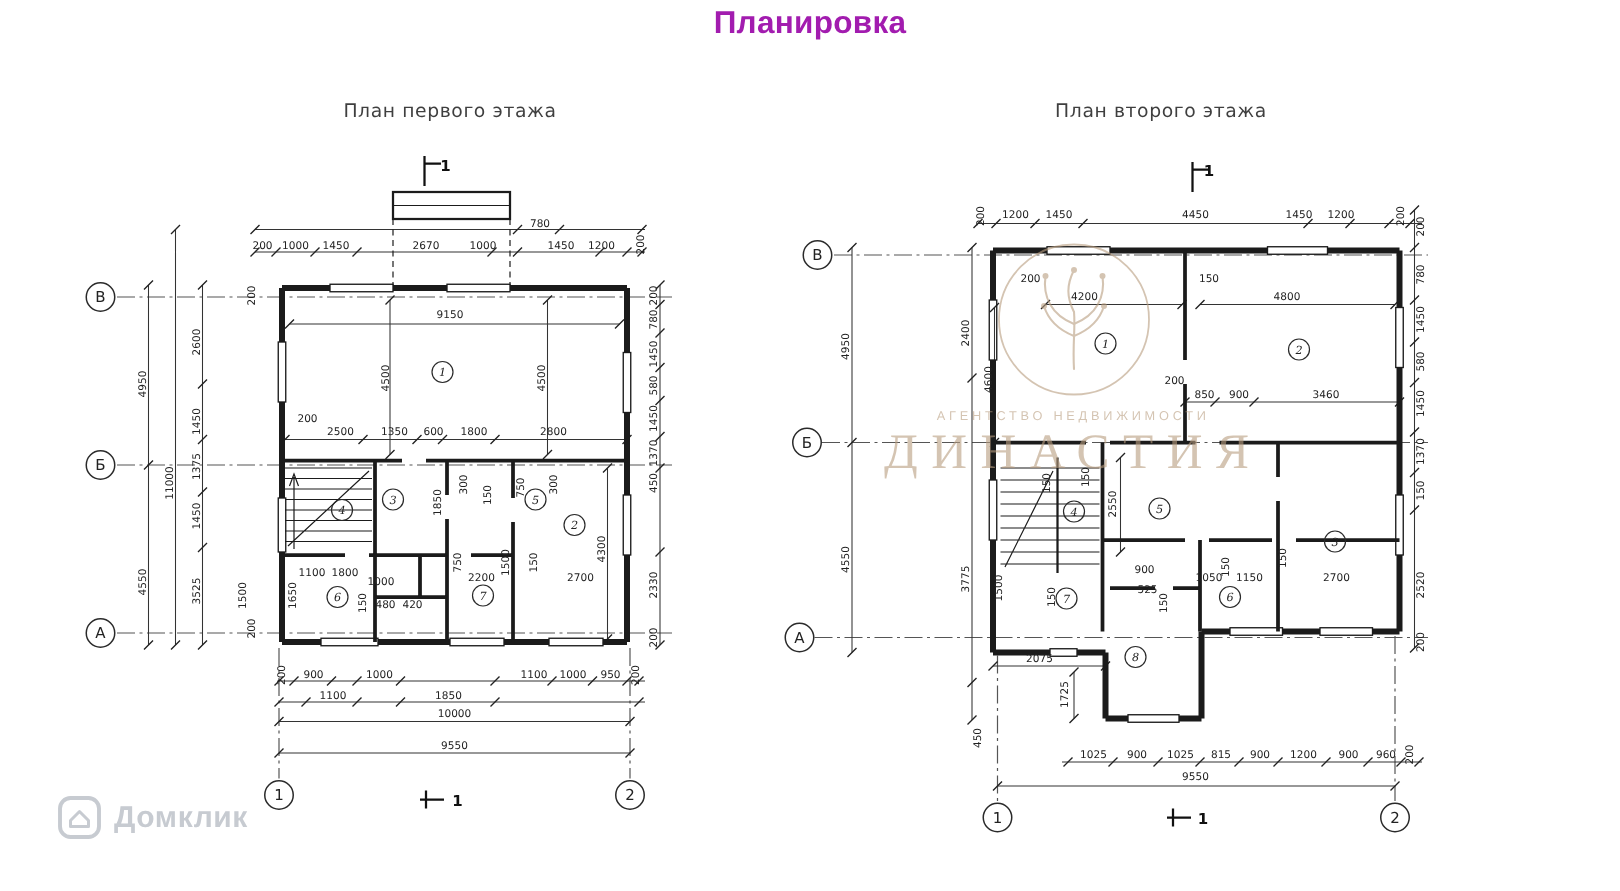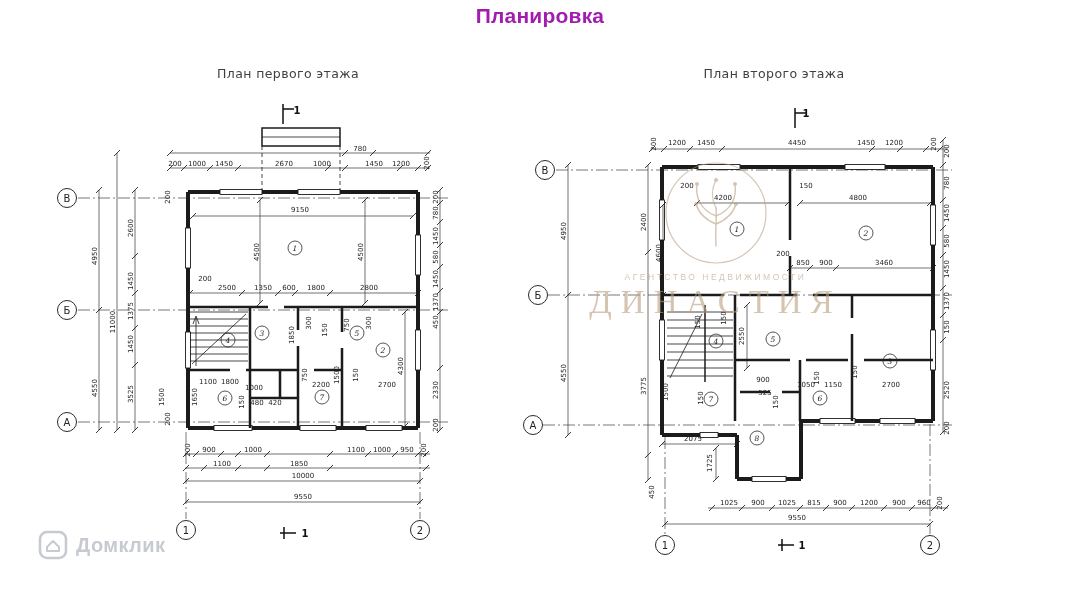--- a/index.html
+++ b/index.html
@@ -2,21 +2,21 @@
 <html><head>
 <meta charset="utf-8">
 <style>
   html,body{margin:0;padding:0;}
   body{width:1080px;height:594px;position:relative;background:#ffffff;overflow:hidden;
        font-family:"Liberation Sans",sans-serif;}
   .page-title{position:absolute;top:4px;left:0;width:100%;text-align:center;margin:0;
       font-size:21px;font-weight:bold;color:#a21caf;letter-spacing:.2px;}
   .plan-title{position:absolute;top:66px;transform:translateX(-50%);
       font-family:"DejaVu Sans",sans-serif;font-size:12.5px;color:#3f3f3f;letter-spacing:.4px;}
-  .t1{left:288px;} .t2{left:774px;}
+  .t1{left:300px;} .t2{left:774px;}
   svg.drawing{position:absolute;left:0;top:0;}
   
   .dim{font:7px "DejaVu Sans",sans-serif;fill:#222;text-anchor:middle;}
   .sec{font:700 10px "DejaVu Sans",sans-serif;fill:#111;text-anchor:middle;}
   g.axis-set circle{fill:#fff;stroke:#2a2a2a;stroke-width:1;}
   g.axis-set text{font:10px "DejaVu Sans",sans-serif;fill:#222;text-anchor:middle;}
   g.room-set circle{fill:none;stroke:#2a2a2a;stroke-width:.8;}
   g.room-set text{font:italic 7.5px "DejaVu Serif",serif;fill:#222;text-anchor:middle;}
   
   .dynasty{position:absolute;left:598px;top:158px;width:235px;display:flex;flex-direction:column;

